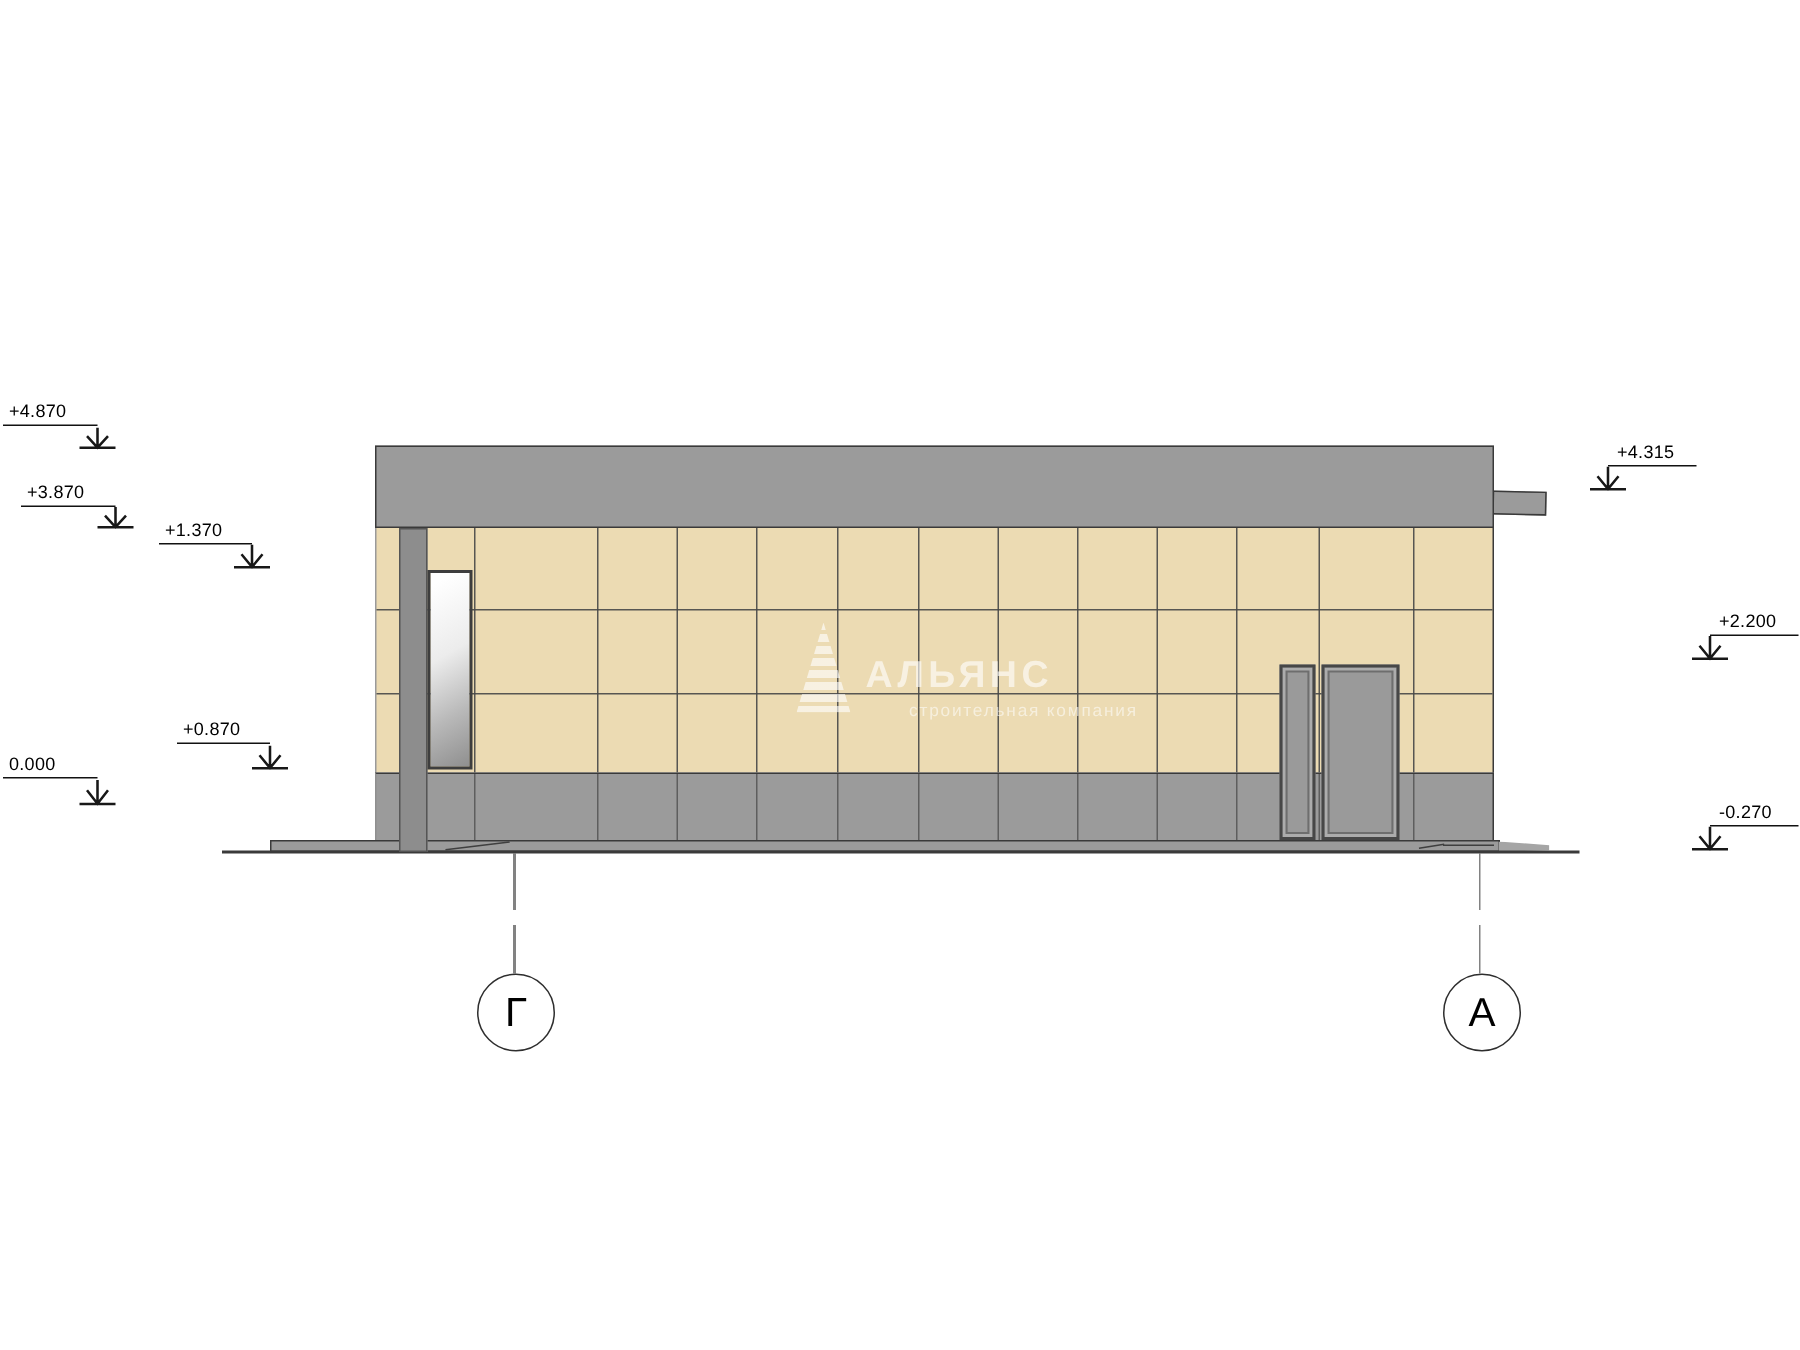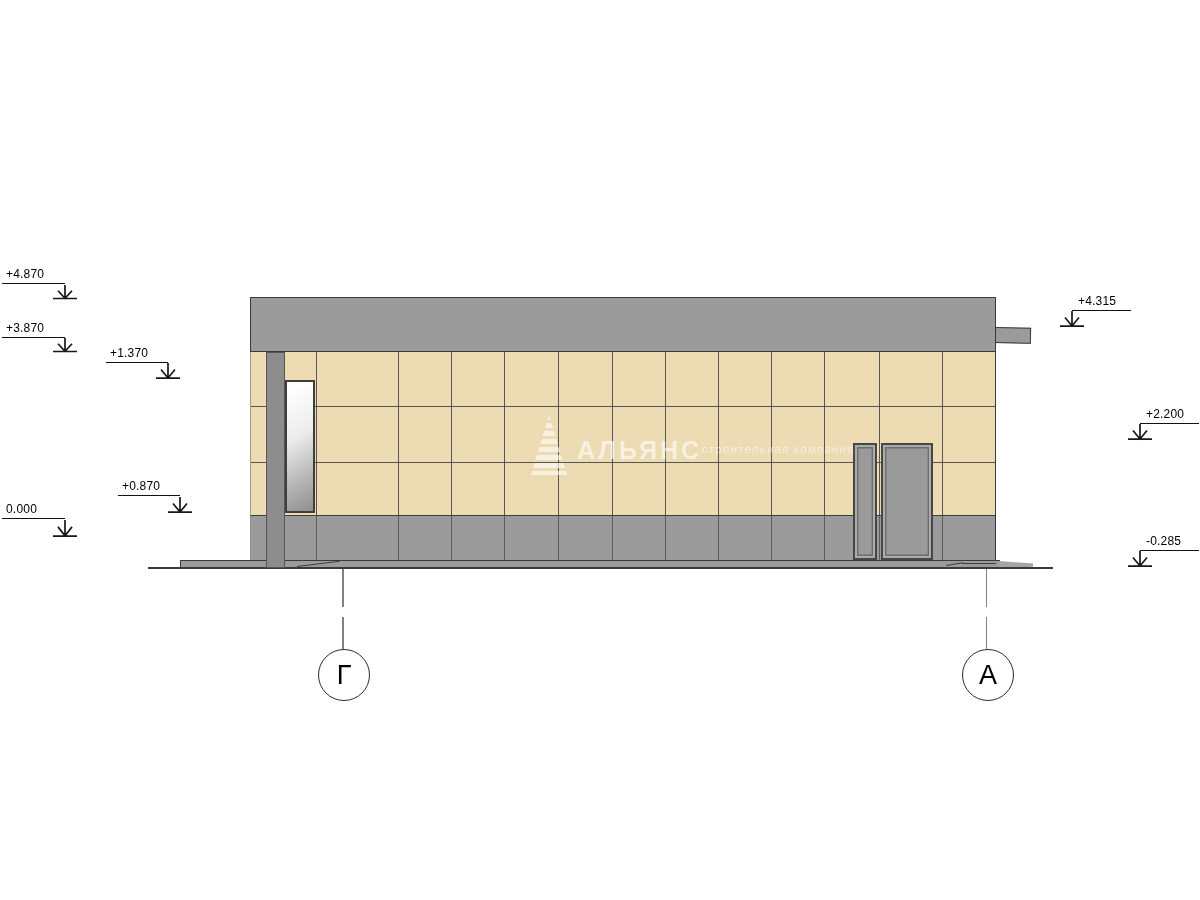--- a/index.html
+++ b/index.html
@@ -61,37 +61,37 @@
 
   
   .mark{position:absolute;border-top:1.7px solid #111;z-index:10;}
   .mark .m-label{position:absolute;bottom:3px;left:4px;font-size:12px;white-space:nowrap;letter-spacing:0.2px;}
   .mark svg{position:absolute;width:26px;height:var(--drop,17px);top:0.5px;}
   .mark.m-left svg{right:-13px;}
   .mark.m-right svg{left:-13px;}
   .mark svg path{stroke:#181818;stroke-width:1.7;fill:none;vector-effect:non-scaling-stroke;}
 
   .mark-l1{left:2px;top:283px;width:63px;--drop:16px;}
-  .mark-l2{left:2px;top:336.5px;width:63px;--drop:16px;}
+  .mark-l2{left:14px;top:336.5px;width:63px;--drop:16px;}
   .mark-l3{left:106px;top:361.5px;width:62px;--drop:18px;}
   .mark-l4{left:118px;top:495px;width:62px;--drop:18px;}
   .mark-l5{left:2px;top:518px;width:63px;--drop:19px;}
   .mark-r1{left:1072px;top:309.5px;width:59px;--drop:18px;}
   .mark-r2{left:1140px;top:422.5px;width:59px;--drop:18px;}
   .mark-r3{left:1140px;top:549.5px;width:59px;--drop:18px;}
   .mark.m-right .m-label{left:6px;}
 
   
   .watermark{left:531px;top:415px;display:flex;align-items:flex-start;gap:10px;z-index:8;pointer-events:none;}
   .wm-pyramid{width:36px;height:60px;
     background:repeating-linear-gradient(180deg,rgba(255,255,255,.62) 0 5px,rgba(255,255,255,0) 5px 8px);
     clip-path:polygon(50% 0,100% 100%,0 100%);}
-  .wm-text{display:flex;flex-direction:row;padding-top:23px;}
+  .wm-text{display:flex;flex-direction:column;padding-top:23px;}
   .wm-name{font-size:25px;font-weight:bold;letter-spacing:3px;color:rgba(255,255,255,.62);line-height:1.0;}
-  .wm-tagline{font-size:11.5px;letter-spacing:1.2px;color:rgba(255,255,255,.55);margin-top:5px;white-space:nowrap;}
+  .wm-tagline{font-size:11.5px;letter-spacing:1.2px;color:rgba(255,255,255,.55);margin-top:5px;white-space:nowrap;margin-left:29px;}
 </style>
 </head>
 <body>
 
 <div id="canvas">
 
 
   <div class="abs tile-field">
       <div class="vjoint" style="left: 65px;"></div>
       <div class="vjoint" style="left: 147px;"></div>
@@ -189,19 +189,19 @@
         <path d="M13 0 V14 M6 6.5 L13 15 L20 6.5 M1 15.2 H25"></path>
       </svg>
   </div>
   <div class="mark m-right mark-r2">
     <span class="m-label">+2.200</span>
     <svg viewBox="0 0 26 18" preserveAspectRatio="none">
         <path d="M13 0 V14 M6 6.5 L13 15 L20 6.5 M1 15.2 H25"></path>
       </svg>
   </div>
   <div class="mark m-right mark-r3">
-    <span class="m-label">-0.285</span>
+    <span class="m-label">-0.270</span>
     <svg viewBox="0 0 26 18" preserveAspectRatio="none">
         <path d="M13 0 V14 M6 6.5 L13 15 L20 6.5 M1 15.2 H25"></path>
       </svg>
   </div>
 
 </div>
 
 </body></html>

